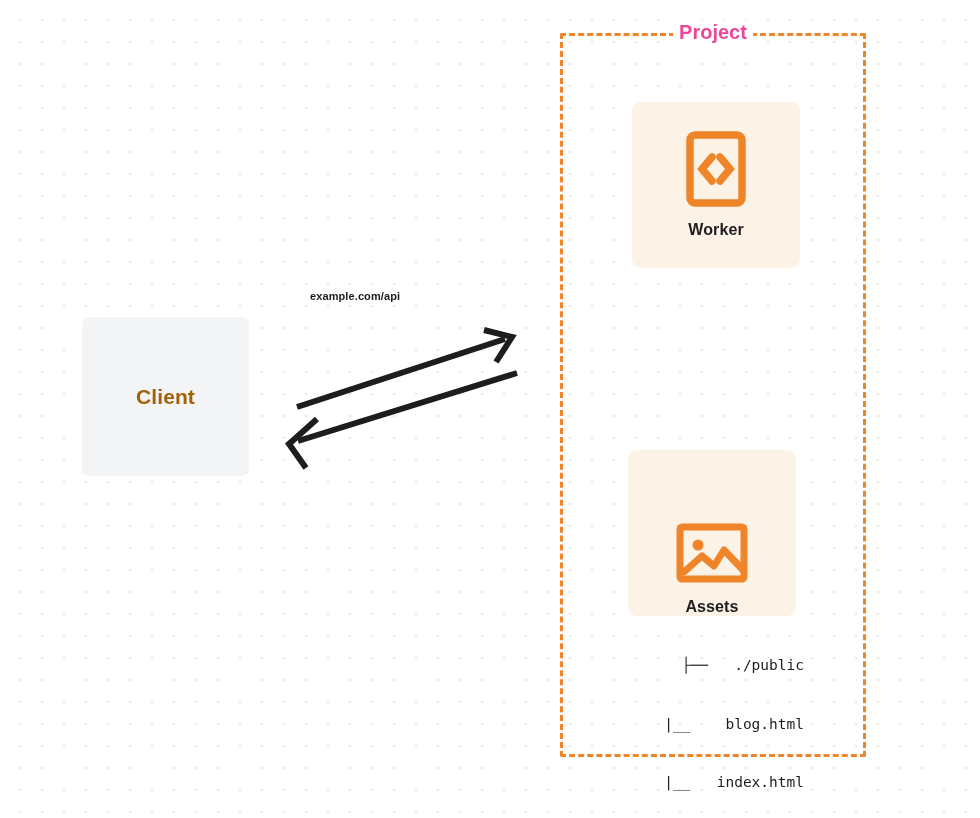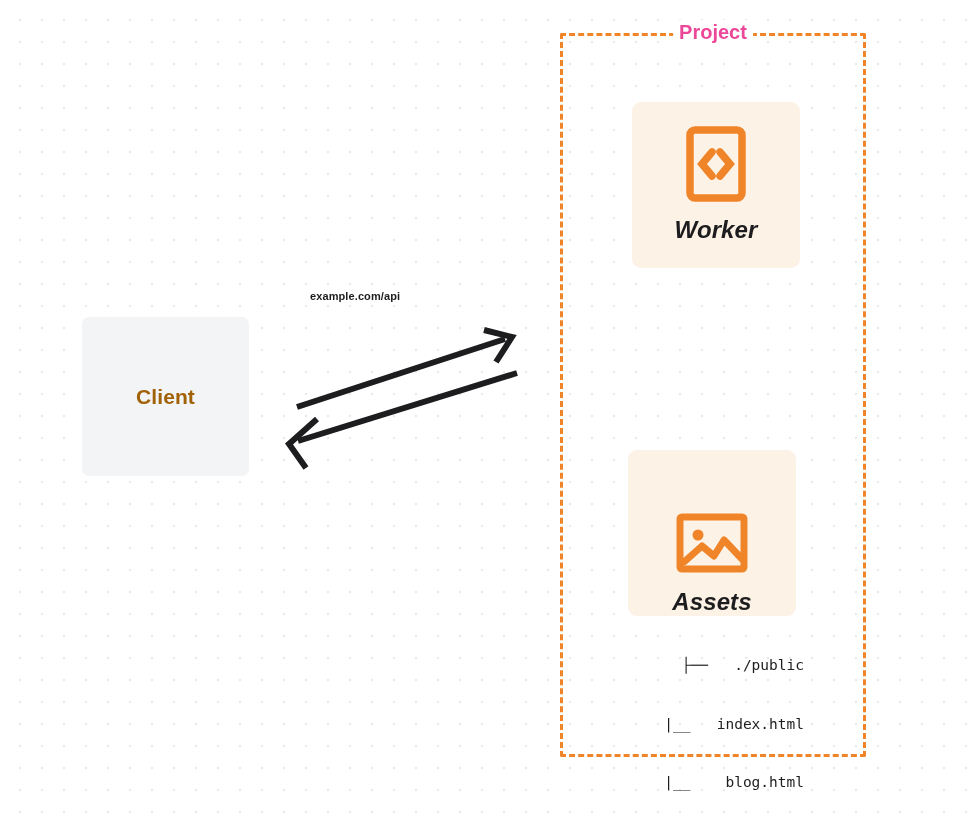--- a/index.html
+++ b/index.html
@@ -96,25 +96,24 @@
     width: 168px;
     height: 166px;
     justify-content: flex-end;
   }
   .service-card .card-icon {
     display: block;
     line-height: 0;
     margin-bottom: 14px;
   }
   .service-card .card-label {
-    font-size: 24px;
+    font-size: 16px;
     font-weight: bold;
     color: #1d1d1f;
     letter-spacing: 0.1px;
-    font-style: italic;
   }
 
   
   #file-tree {
     position: absolute;
     left: 612px;
     top: 617px;
     width: 192px;
     font-family: "DejaVu Sans Mono", monospace;
     font-size: 14.5px;
@@ -197,18 +196,18 @@
           <polyline points="8,50 26,34 38,44 48,28 66,47" fill="none" stroke="#f08428" stroke-width="7" stroke-linecap="round" stroke-linejoin="round"></polyline>
         </svg>
       </span>
       <span class="card-label">Assets</span>
     </div>
 
   </div>
 
   <div id="file-tree">
     <span class="tree-row">├──   ./public</span>
+    <span class="tree-row">  |__    blog.html</span>
     <span class="tree-row">  |__   index.html</span>
-    <span class="tree-row">  |__    blog.html</span>
     
   </div>
 
 </div>
 
 </body></html>

